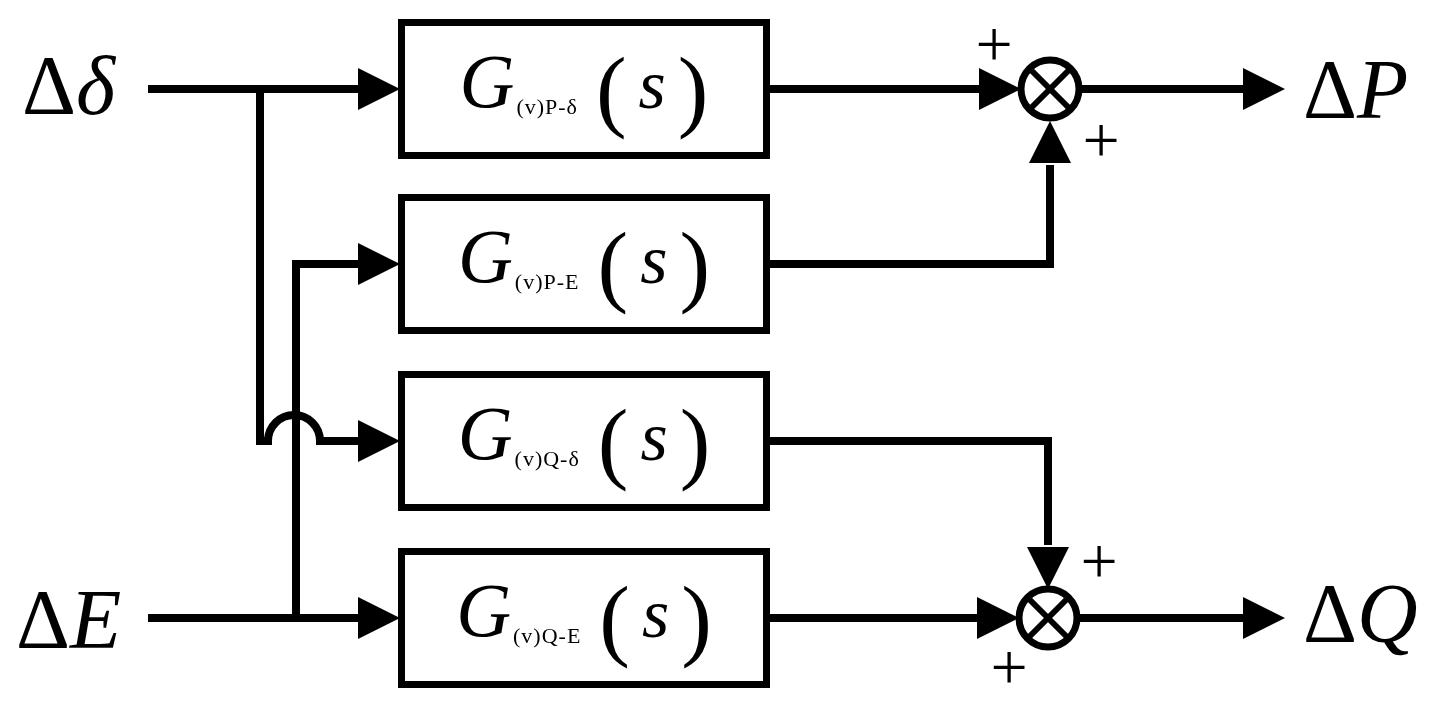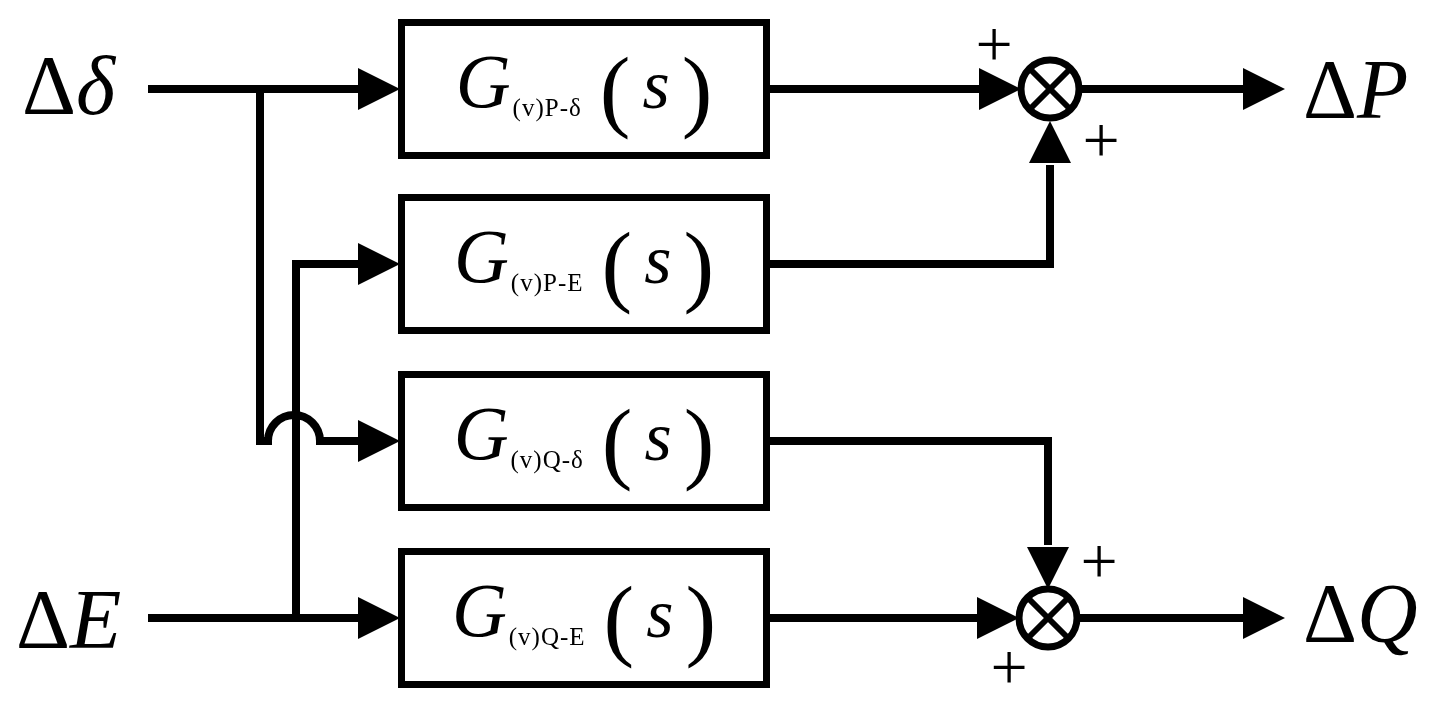--- a/index.html
+++ b/index.html
@@ -22,21 +22,21 @@
     background:#fff;
     display:flex;align-items:center;justify-content:center;
   }
   .b1{left:398px;top:19px;}
   .b2{left:398px;top:194px;}
   .b3{left:398px;top:371px;}
   .b4{left:398px;top:548px;}
 
   .blk-inner{display:flex;align-items:center;line-height:1;}
   .gbase{font-style:italic;font-size:76px;transform:translateY(-8px);}
-  .gsub{font-size:25px;transform:translateY(18px);margin-left:2px;letter-spacing:1px;}
+  .gsub{font-size:22px;transform:translateY(18px);margin-left:2px;letter-spacing:1px;}
   .lparen{font-size:92px;margin-left:18px;transform:translateY(0px);}
   .rparen{font-size:92px;transform:translateY(0px);}
   .sarg{font-style:italic;font-size:70px;margin:0 12px;transform:translateY(-4px);}
 
   
   .port-label{
     position:absolute;
     font-size:84px;line-height:1;white-space:nowrap;
     display:flex;align-items:baseline;
   }

